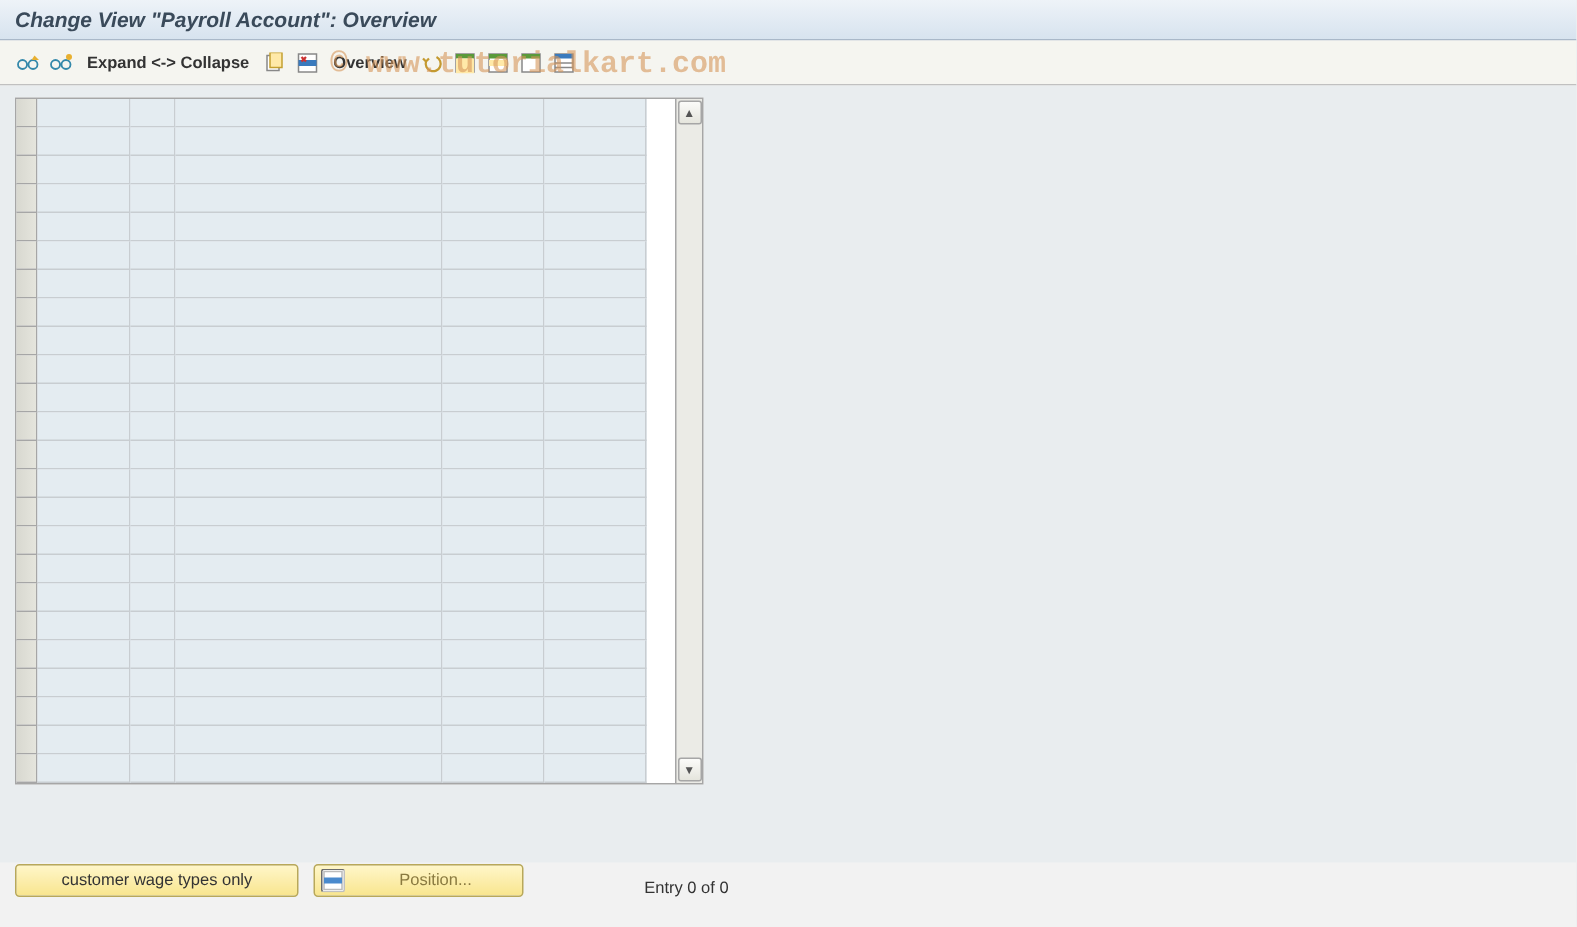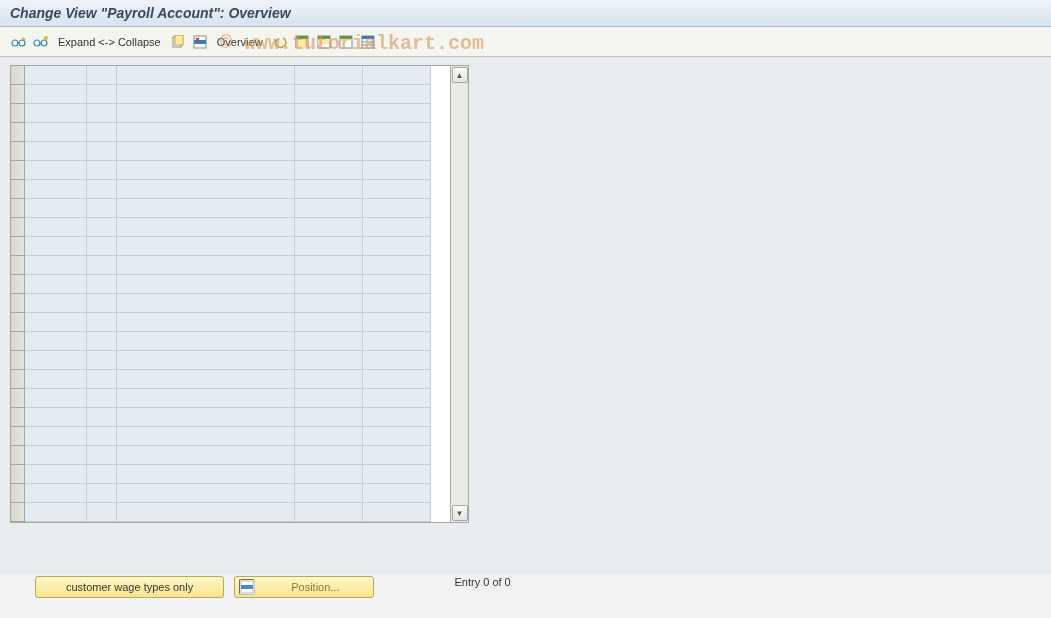--- a/index.html
+++ b/index.html
@@ -23,20 +23,21 @@
       color: #3a4a5a;
     }
     .toolbar {
       background: #f5f5f0;
       border-bottom: 1px solid #c0c0c0;
       padding: 4px 10px;
       display: flex;
       align-items: center;
       gap: 4px;
       height: 30px;
+      font-weight: bold;
     }
     .toolbar-icon {
       width: 18px;
       height: 18px;
       display: inline-flex;
       align-items: center;
       justify-content: center;
       cursor: pointer;
       border: 1px solid transparent;
       border-radius: 2px;
@@ -128,23 +129,22 @@
       cursor: pointer;
     }
     .scroll-track { flex: 1; width: 100%; }
 
     .bottom-bar {
       position: absolute;
       bottom: 20px;
       left: 10px;
       right: 10px;
       display: flex;
-      align-items: flex-start;
+      align-items: flex-end;
       gap: 10px;
-      margin-left: 25px;
     }
     .sap-button {
       background: linear-gradient(to bottom, #fff6c9, #f8e58e);
       border: 1px solid #b8a85a;
       border-radius: 3px;
       padding: 3px 30px;
       font-size: 11px;
       color: #333;
       cursor: pointer;
       text-align: center;

